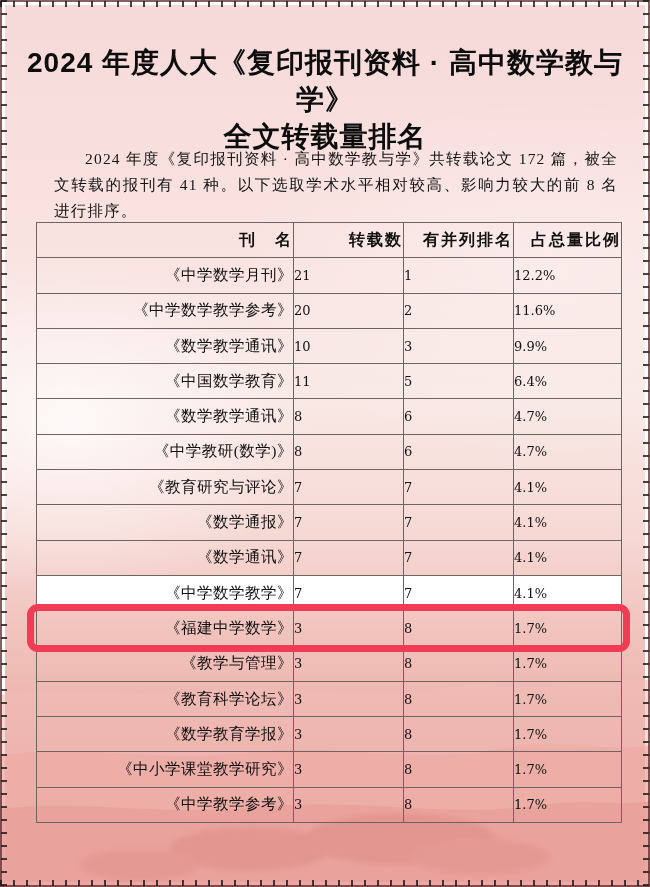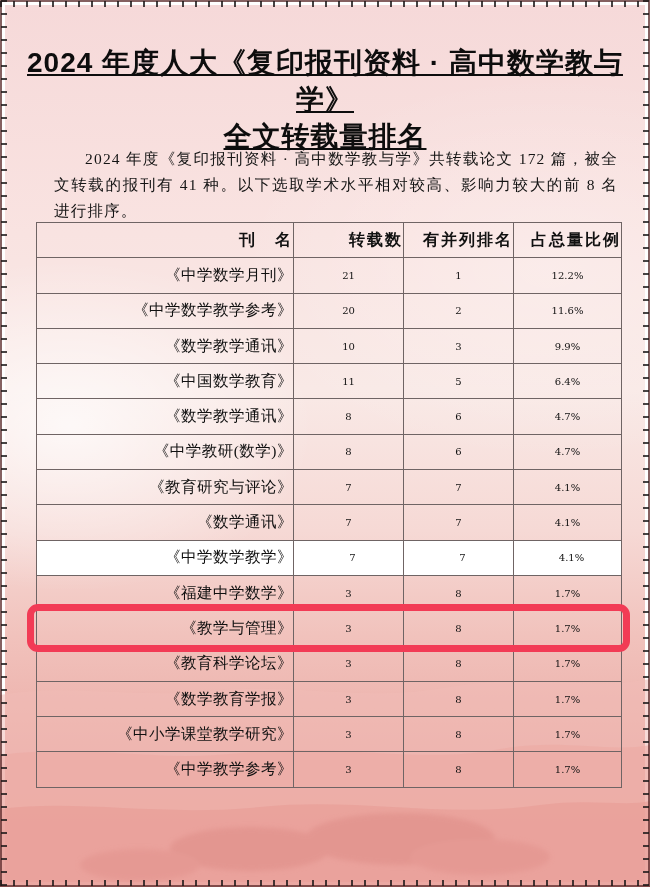--- a/index.html
+++ b/index.html
@@ -24,21 +24,20 @@
   .tick.top{top:1px;left:0;right:0;height:6px;background:repeating-linear-gradient(90deg,rgba(25,22,22,.8) 0 2px,transparent 2px 13px);}
   .tick.bottom{bottom:1px;left:0;right:0;height:6px;background:repeating-linear-gradient(90deg,rgba(25,22,22,.8) 0 2px,transparent 2px 13px);}
   .tick.left{left:1px;top:0;bottom:0;width:6px;background:repeating-linear-gradient(180deg,rgba(25,22,22,.8) 0 2px,transparent 2px 13px);}
   .tick.right{right:1px;top:0;bottom:0;width:6px;background:repeating-linear-gradient(180deg,rgba(25,22,22,.8) 0 2px,transparent 2px 13px);}
 
   .title{
     position:absolute;top:44px;left:20px;right:20px;
     text-align:center;color:#0d0d0d;font-weight:bold;
     font-size:28px;line-height:37px;letter-spacing:1px;
     font-family:"Liberation Sans","DejaVu Sans",sans-serif;
-    text-decoration:underline;
   }
   .intro{
     position:absolute;top:146px;left:54px;right:32px;
     color:#141414;font-size:15.5px;line-height:26px;
     letter-spacing:1.2px;text-indent:2em;text-align:justify;
     font-family:"Liberation Serif","DejaVu Serif",serif;
   }
 
   .table-wrap{position:absolute;left:36px;top:222px;width:585px;}
   table.rank{
@@ -51,22 +50,22 @@
   table.rank col.c-pct{width:108px;}
   table.rank th, table.rank td{
     border:1px solid #6f6464;height:35.3px;padding:0;color:#111;
     background:transparent;
   }
   table.rank th{
     font-family:"Liberation Sans","DejaVu Sans",sans-serif;
     font-weight:bold;font-size:16px;text-align:right;letter-spacing:2px;
   }
   td.name{font-size:15.5px;text-align:right;padding-left:8px;letter-spacing:.5px;}
-  td.num{font-size:10px;text-align:center;font-family:"DejaVu Serif","Liberation Serif",serif;}
-  tr.hl td{background:#ffffff;padding-left:8px;}
+  td.num{font-size:13px;text-align:left;font-family:"DejaVu Serif","Liberation Serif",serif;}
+  tr.hl td{background:#ffffff;}
 
   .hl-box{
     position:absolute;left:-9px;top:382px;width:603px;height:48px;
     border:7px solid #f23b55;border-radius:11px;pointer-events:none;
   }
 </style>
 </head>
 <body>
 
 <div class="page">
@@ -149,20 +148,26 @@
             <td class="num">6</td>
             <td class="num">4.7%</td>
           </tr>
           <tr>
             <td class="name">《教育研究与评论》</td>
             <td class="num">7</td>
             <td class="num">7</td>
             <td class="num">4.1%</td>
           </tr>
           <tr>
+            <td class="name">《数学通报》</td>
+            <td class="num">7</td>
+            <td class="num">7</td>
+            <td class="num">4.1%</td>
+          </tr>
+          <tr>
             <td class="name">《数学通讯》</td>
             <td class="num">7</td>
             <td class="num">7</td>
             <td class="num">4.1%</td>
           </tr>
           <tr class="hl">
             <td class="name">《中学数学教学》</td>
             <td class="num">7</td>
             <td class="num">7</td>
             <td class="num">4.1%</td>

